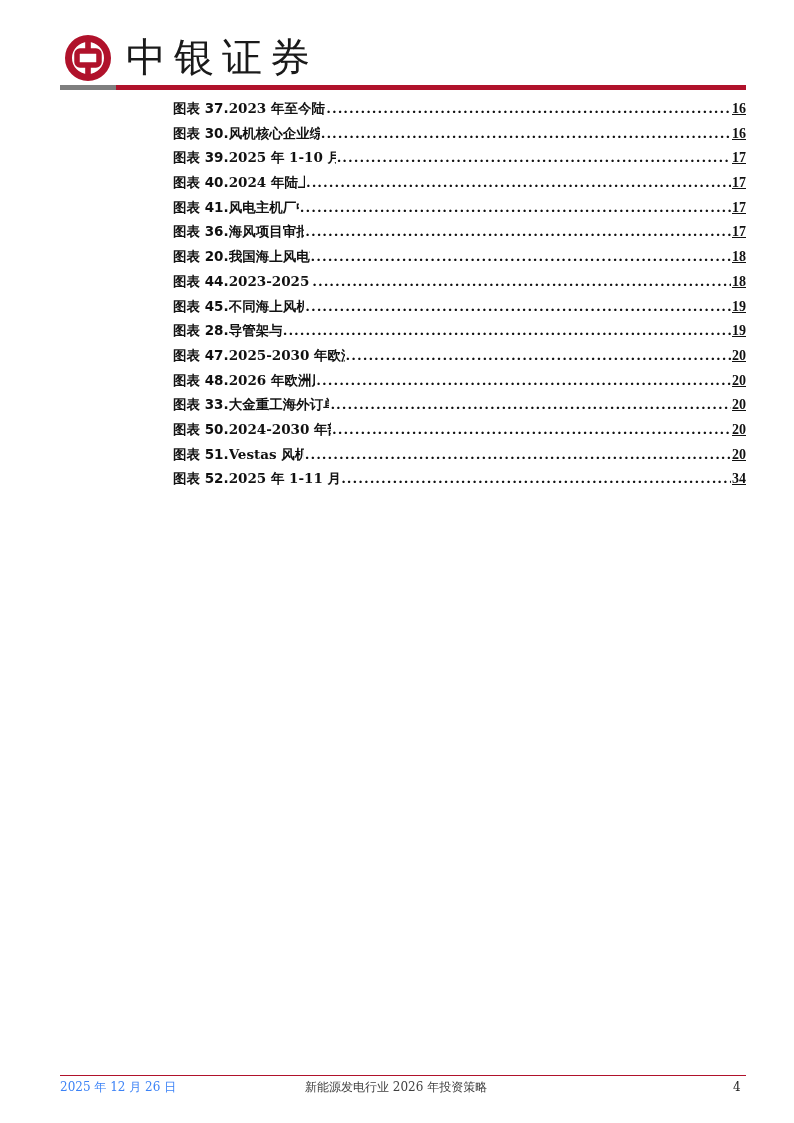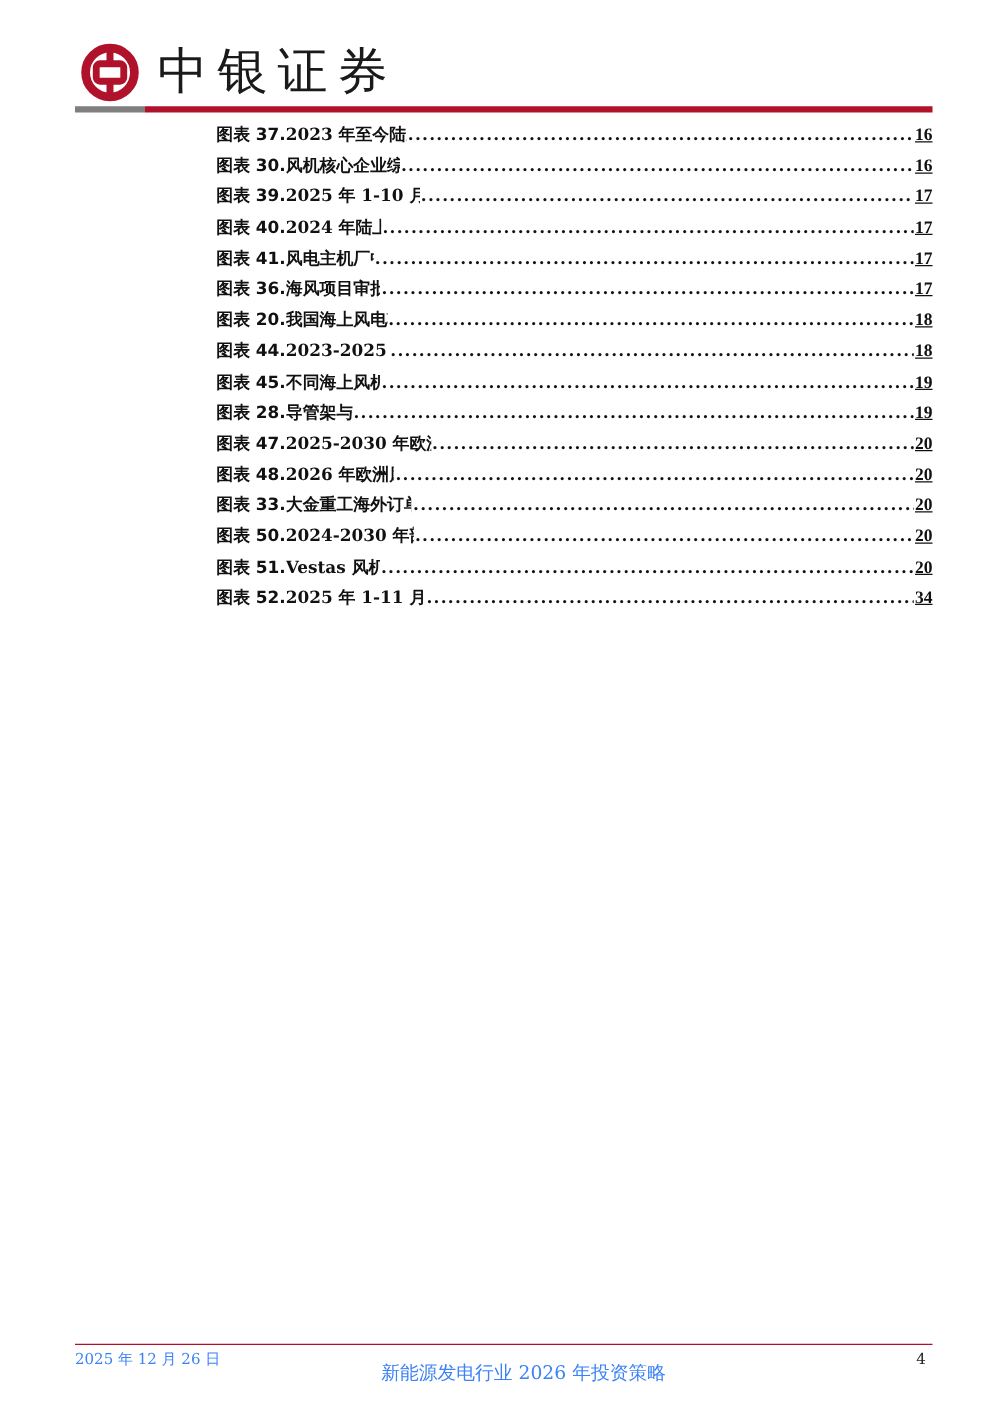--- a/index.html
+++ b/index.html
@@ -16,21 +16,21 @@
     .toc-row { display: flex; align-items: baseline; height: 24.7px; line-height: 24.7px;
                font-size: 13.5px; font-weight: bold; white-space: nowrap; }
     .toc-prefix { font-family: "DejaVu Sans", sans-serif; font-weight: bold; }
     .toc-title { flex: 0 1 auto; overflow: hidden; }
     .toc-dots { flex: 1 1 auto; overflow: hidden; margin: 0 1px; letter-spacing: 1px; color: #111; }
     .toc-dots::before { content: "................................................................................................................................................................"; }
     .toc-page { flex: 0 0 auto; font-family: "Liberation Serif", serif; font-weight: bold; font-size: 14px; text-decoration: underline; }
 
     .footer-line { position: absolute; left: 60px; top: 1075px; width: 686px; height: 1px; background: #b0122b; }
     .footer-date { position: absolute; left: 60px; top: 1079px; font-size: 12px; line-height: 16px; color: #3b82f6; }
-    .footer-title { position: absolute; left: 305px; top: 1079px; font-size: 15px; line-height: 16px; color: #3b82f6; margin-top: 11px; }
+    .footer-title { position: absolute; left: 305px; top: 1079px; font-size: 12px; line-height: 16px; color: #404040; }
     .footer-page { position: absolute; left: 733px; top: 1079px; font-size: 12px; line-height: 16px; color: #222; }
   </style>
 </head>
 <body>
 
 <div class="header">
   <svg class="logo" viewBox="0 0 48 48">
     <circle cx="24" cy="24" r="19.5" fill="none" stroke="#b0122b" stroke-width="7"></circle>
     <rect x="13" y="17" width="22" height="14" rx="3" fill="none" stroke="#b0122b" stroke-width="5.5"></rect>
     <rect x="21.2" y="2" width="5.6" height="15" fill="#b0122b"></rect>

